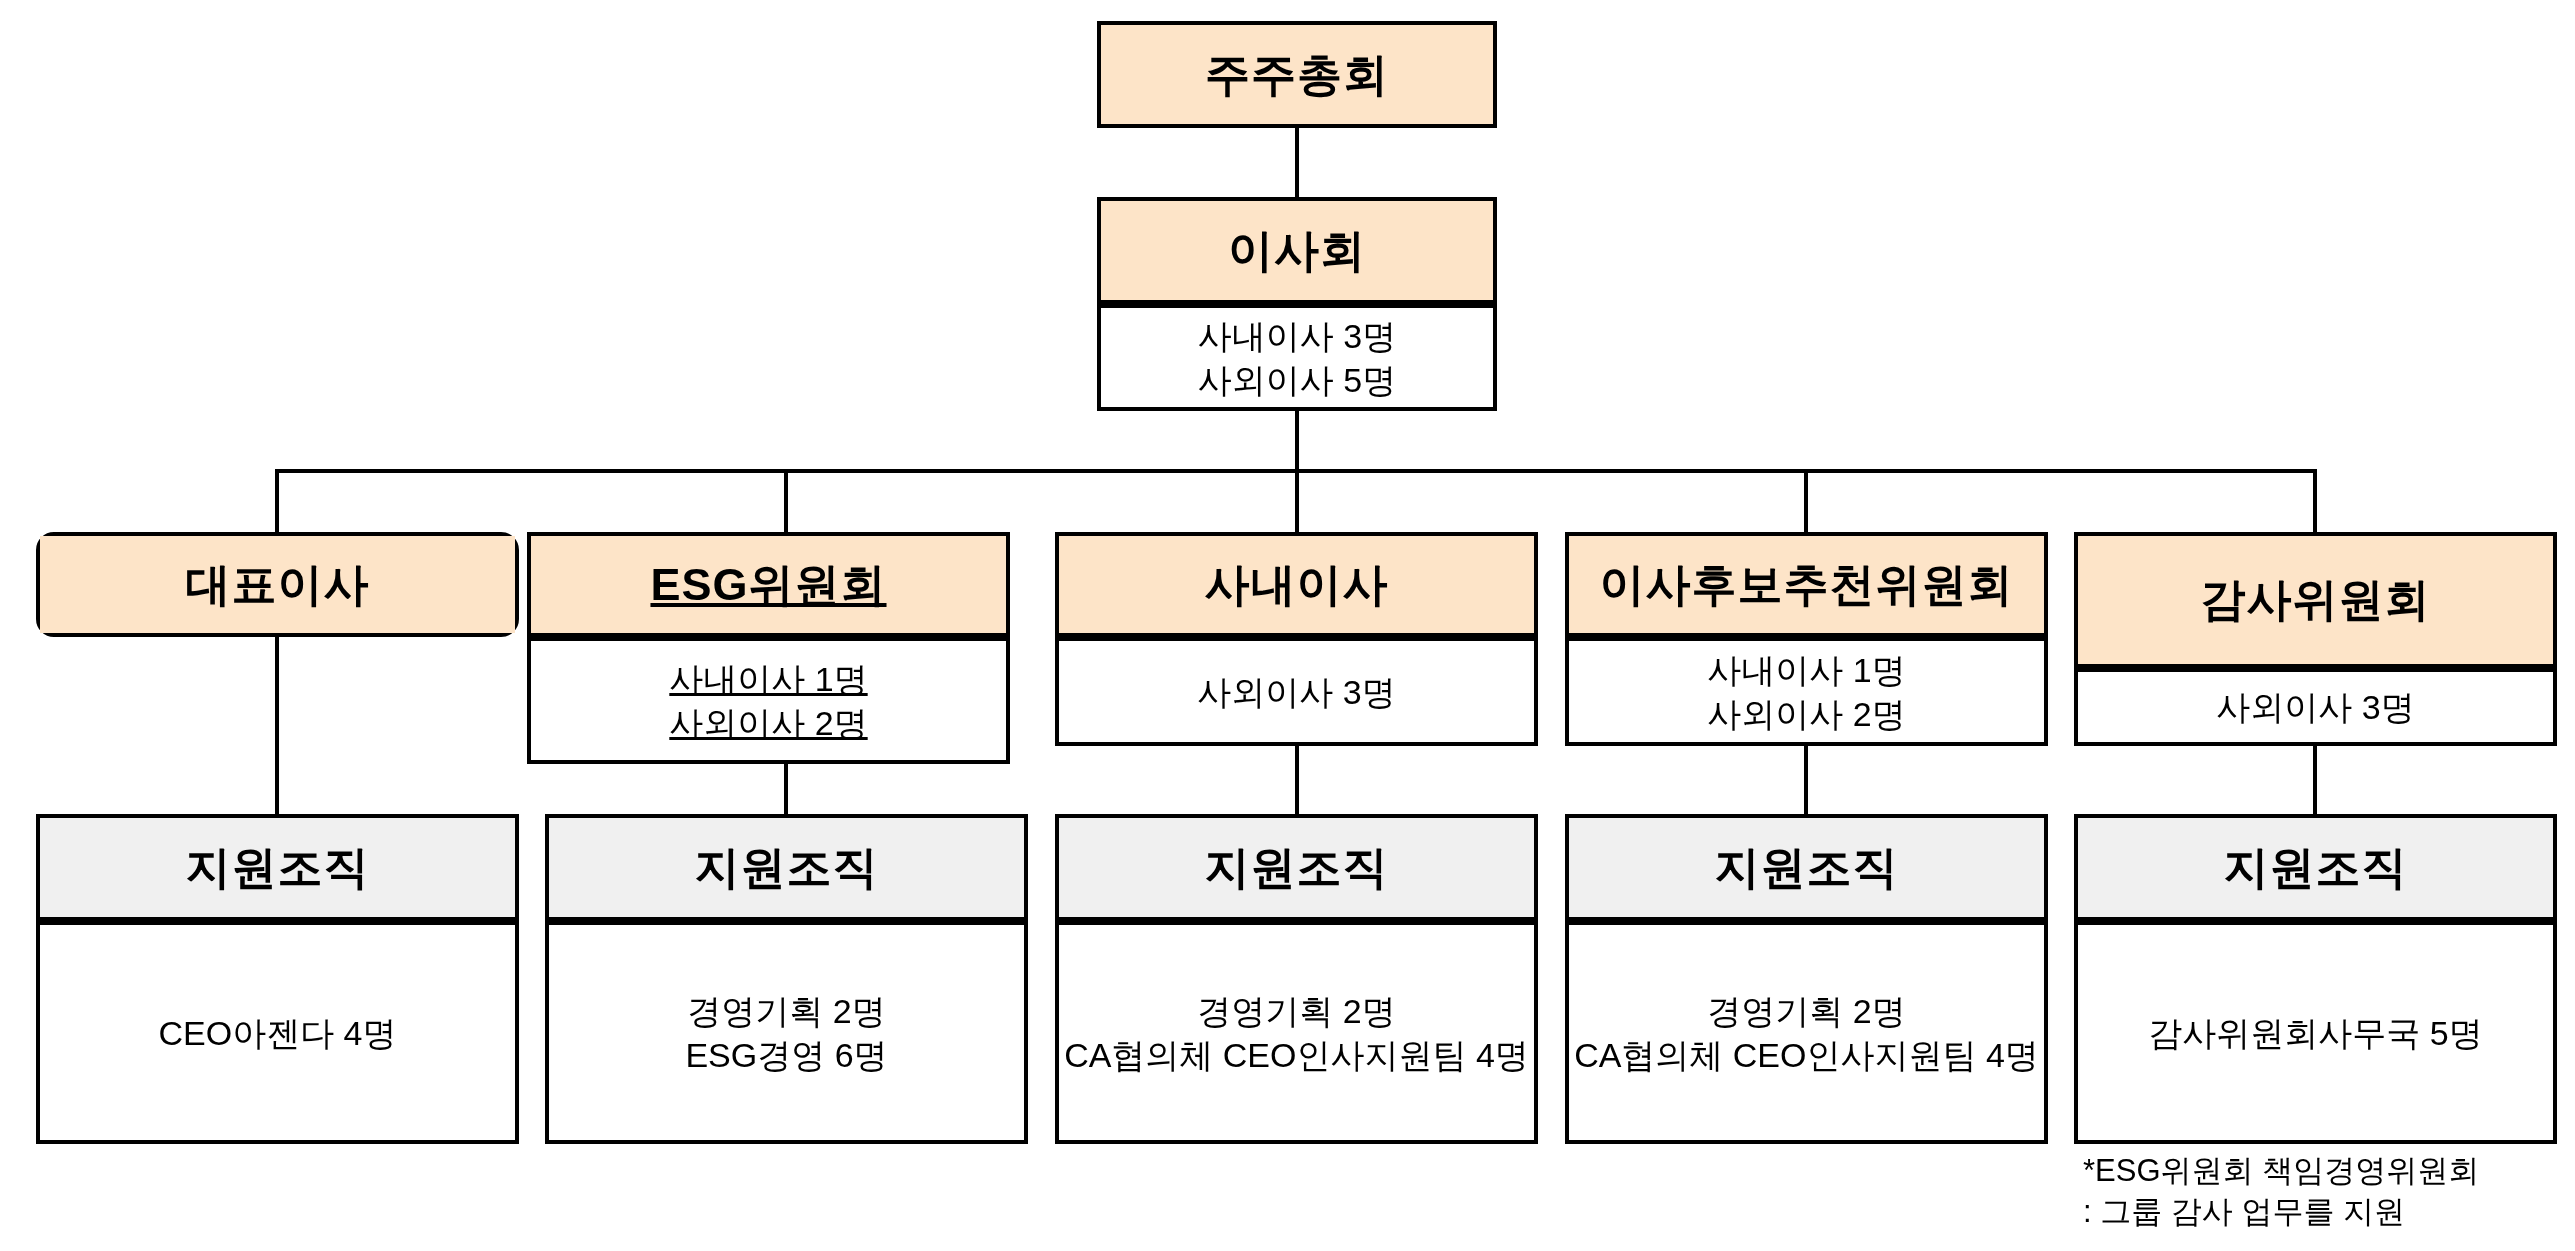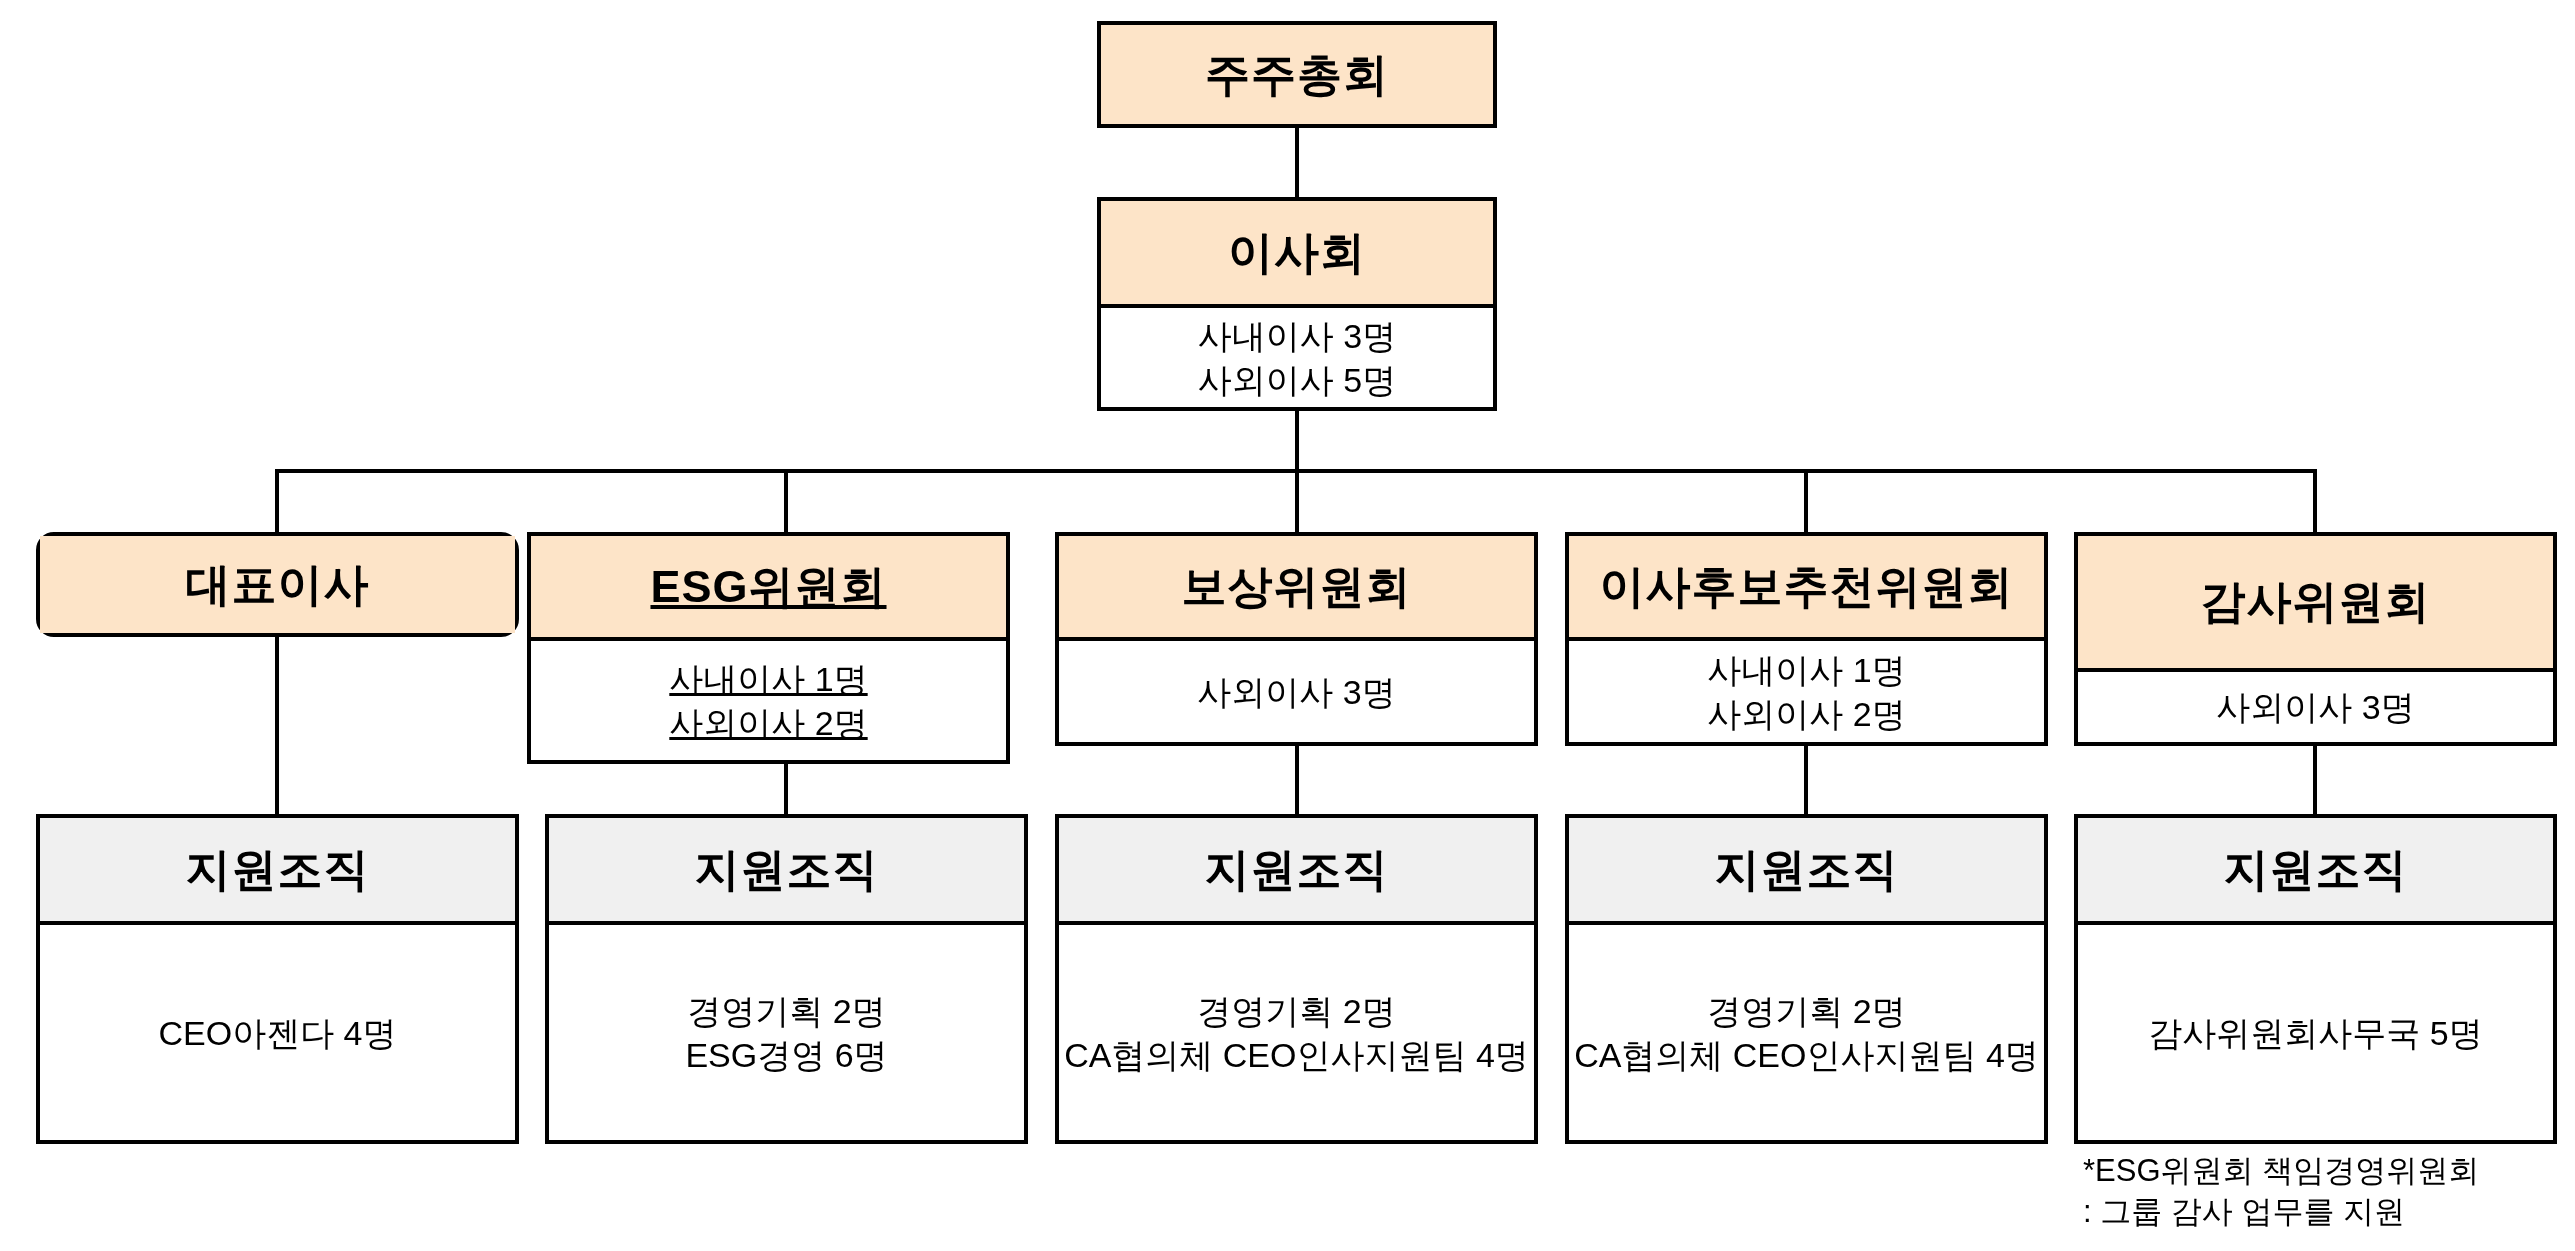--- a/index.html
+++ b/index.html
@@ -23,21 +23,21 @@
     display:flex;
     align-items:center;
     justify-content:center;
     text-align:center;
     font-weight:700;
     font-size:45px;
     letter-spacing:1px;
   }
   .hd.orange { background:#FDE4C8; }
   .hd.gray   { background:#F0F0F0; }
-  .hd.divided { border-bottom:4px solid #000000; }
+  .hd.divided { border-bottom:8px solid #000000; }
   .bd {
     flex:1;
     display:flex;
     flex-direction:column;
     align-items:center;
     justify-content:center;
     text-align:center;
     font-size:34px;
     line-height:44px;
     background:#ffffff;
@@ -92,21 +92,21 @@
 
   <div class="card" style="left:527px; top:532px; width:483px; height:232px;text-decoration:underline;">
     <div class="hd orange divided" style="height:105px;">ESG위원회</div>
     <div class="bd">
       <div>사내이사 1명</div>
       <div>사외이사 2명</div>
     </div>
   </div>
 
   <div class="card" style="left:1055px; top:532px; width:483px; height:214px;">
-    <div class="hd orange divided" style="height:105px;">보상위원회</div>
+    <div class="hd orange divided" style="height:105px;">사내이사</div>
     <div class="bd">
       <div>사외이사 3명</div>
     </div>
   </div>
 
   <div class="card" style="left:1565px; top:532px; width:483px; height:214px;">
     <div class="hd orange divided" style="height:105px;">이사후보추천위원회</div>
     <div class="bd">
       <div>사내이사 1명</div>
       <div>사외이사 2명</div>

